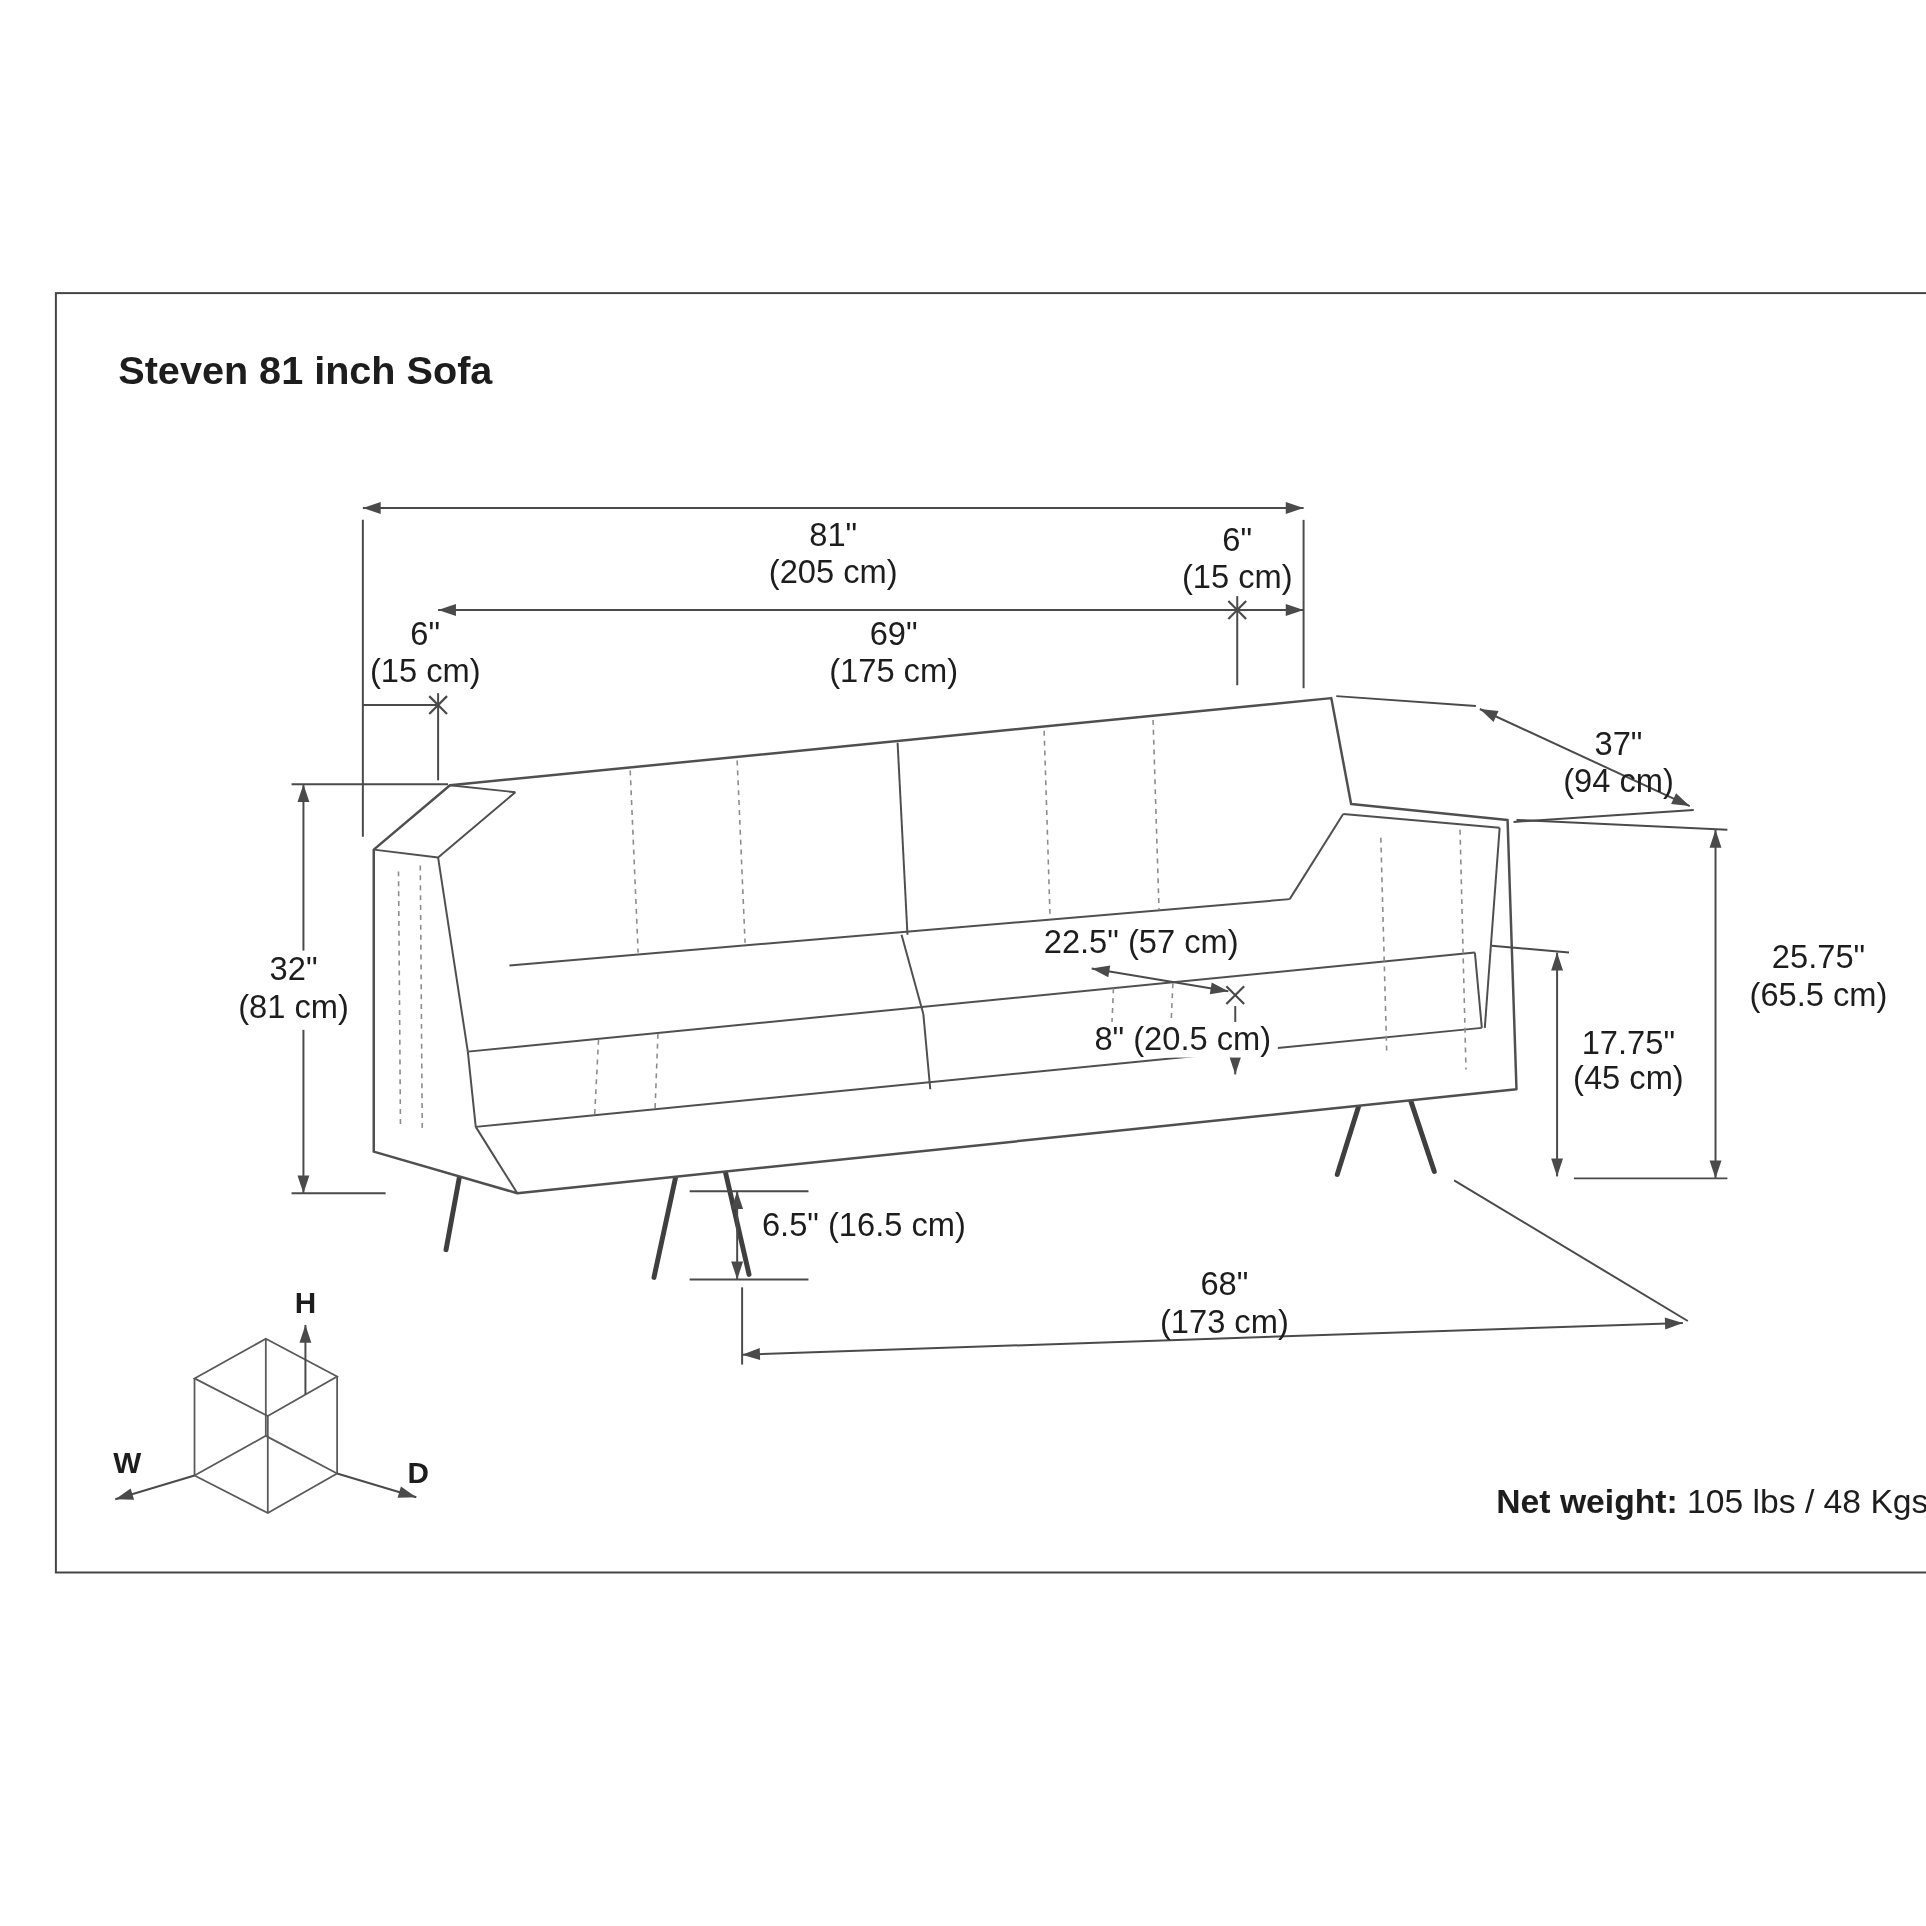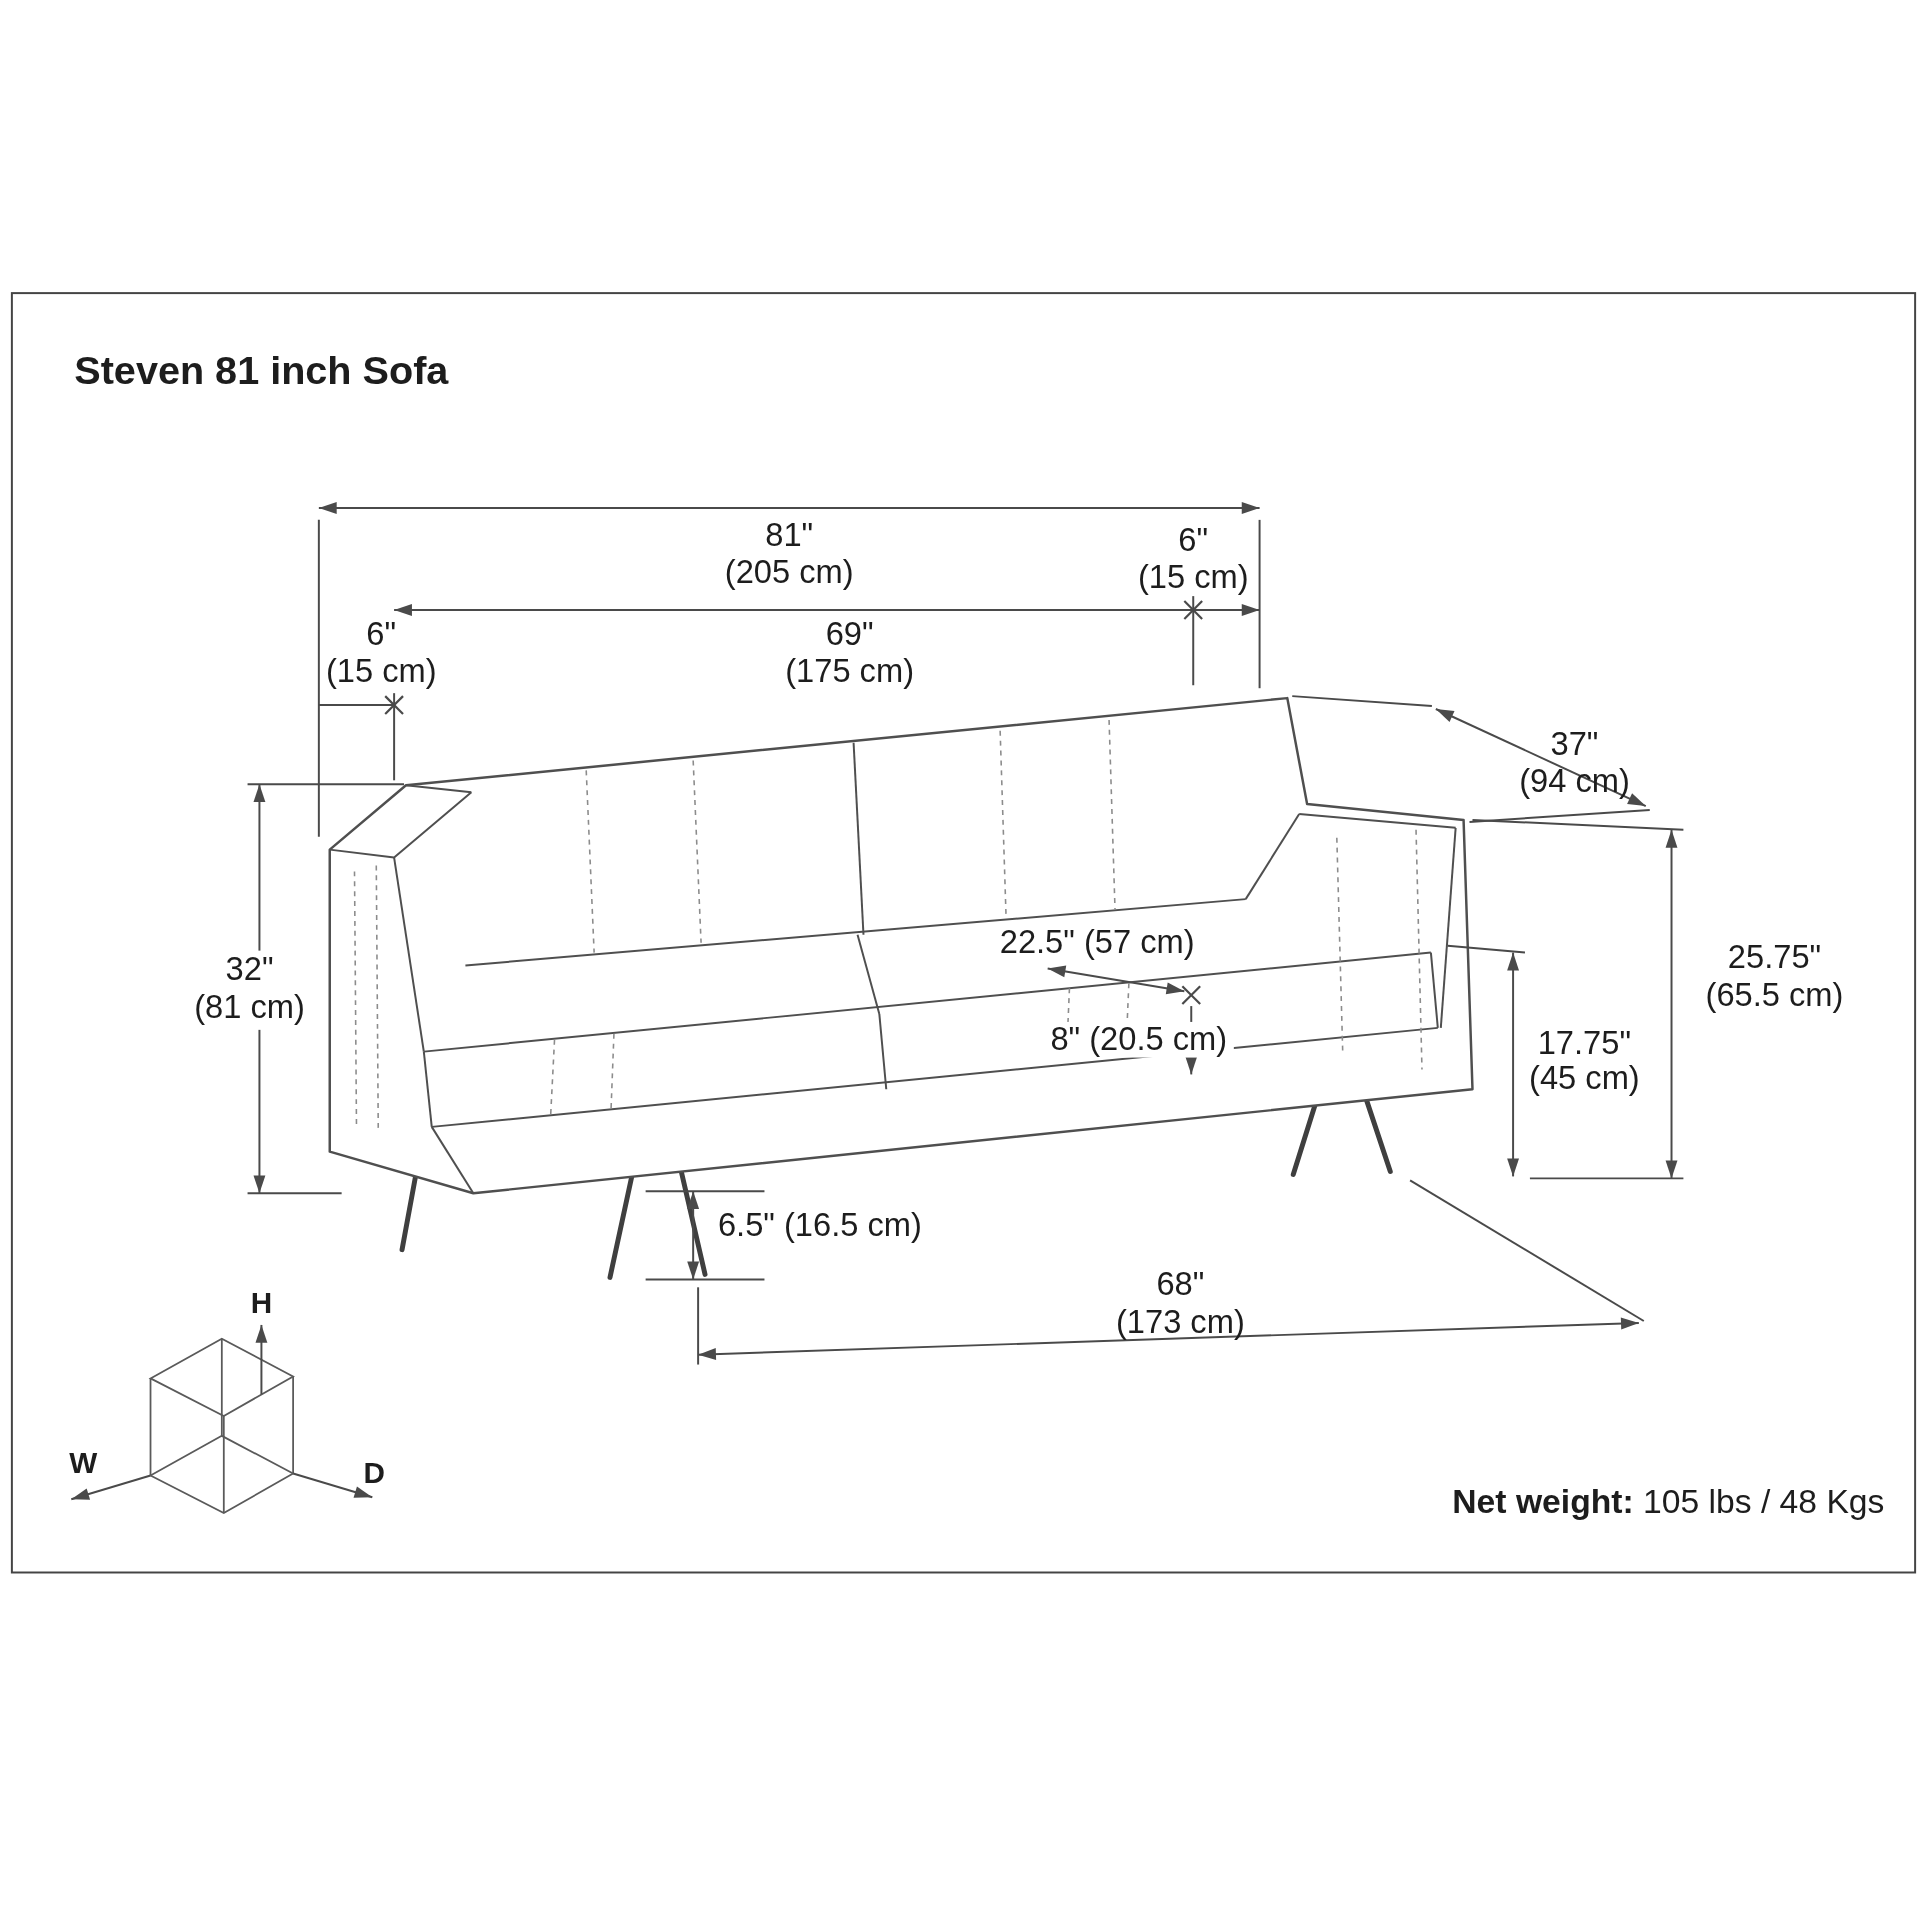--- a/index.html
+++ b/index.html
@@ -1,16 +1,16 @@
 <!DOCTYPE html>
 <html><head>
 <meta charset="utf-8">
 <style>
   html,body{margin:0;padding:0;background:#ffffff;}
-  .canvas{width:1696px;height:1927px;background:#ffffff;position:relative;}
+  .canvas{width:1696px;height:1927px;background:#ffffff;position:relative;padding-left:44px;}
   svg text{font-family:"Liberation Sans","DejaVu Sans",sans-serif;fill:#1d1d1d;}
   .title{font-size:40px;font-weight:bold;}
   .dim{font-size:33px;}
   .axis{font-size:30px;font-weight:bold;}
   .weight{font-size:34px;}
   .ln{stroke:#4a4a4a;stroke-width:2;fill:none;}
   .sofa{stroke:#4f4f4f;stroke-width:2.5;fill:#ffffff;stroke-linejoin:round;}
   .sofaln{stroke:#4f4f4f;stroke-width:2;fill:none;stroke-linejoin:round;}
   .stitch{stroke:#8c8c8c;stroke-width:1.6;fill:none;stroke-dasharray:5 5;}
   .leg{stroke:#3f3f3f;stroke-width:5;stroke-linecap:round;}

